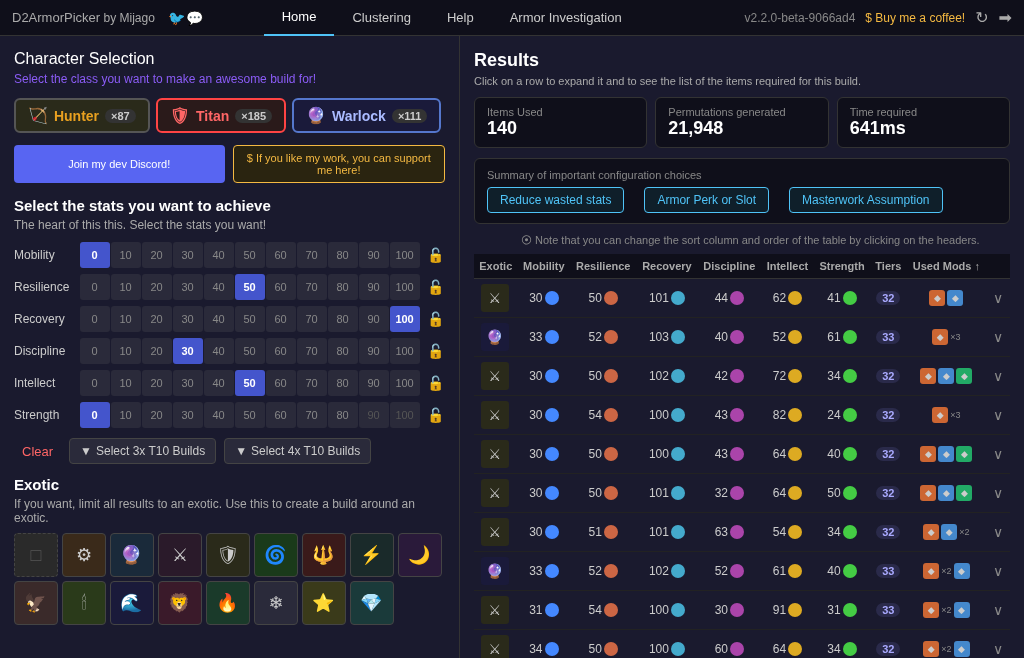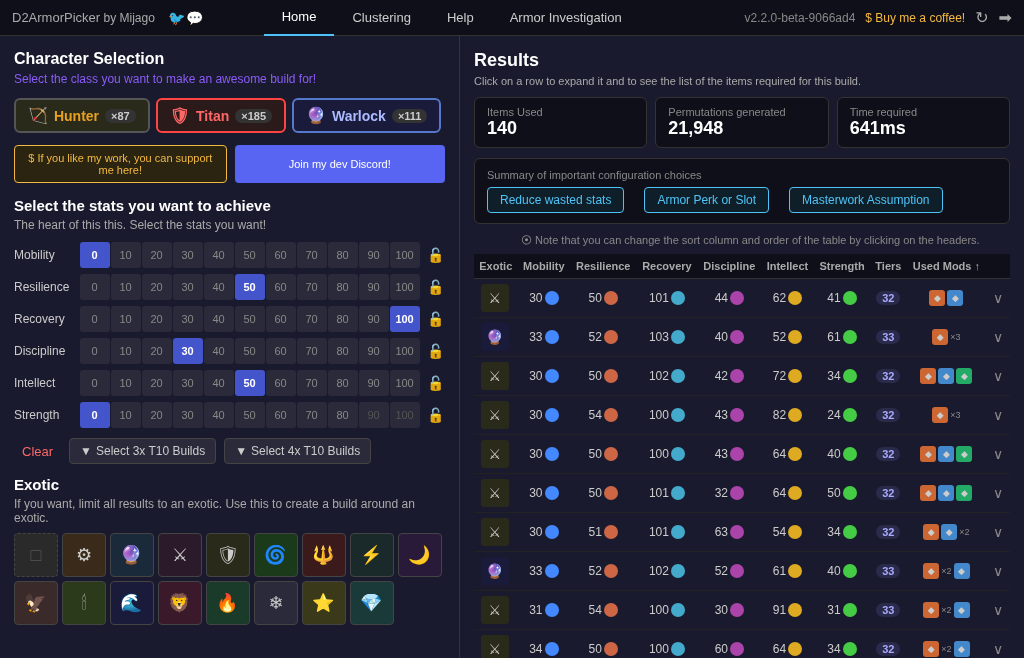--- a/index.html
+++ b/index.html
@@ -61,21 +61,21 @@
     .left-panel {
       width: 460px;
       background: #1a1a2e;
       padding: 14px;
       overflow-y: auto;
       border-right: 1px solid #333;
     }
 
     .section-title {
       font-size: 16px;
-      font-weight: bold;
+      font-weight: normal;
       color: #fff;
       margin-bottom: 4px;
     }
     .section-subtitle {
       color: #8b5cf6;
       font-size: 12px;
       margin-bottom: 12px;
     }
 
     
@@ -414,22 +414,22 @@
         <span class="class-count">×185</span>
       </div>
       <div class="class-tab warlock">
         <span class="class-icon">🔮</span>
         <span>Warlock</span>
         <span class="class-count">×111</span>
       </div>
     </div>
 
     <div class="support-banner">
+      <button class="support-btn purple">Join my dev Discord!</button>
       <button class="support-btn yellow">$ If you like my work, you can support me here!</button>
-      <button class="support-btn purple">Join my dev Discord!</button>
     </div>
 
     <div class="stats-title">Select the stats you want to achieve</div>
     <div class="stats-subtitle">The heart of this this. Select the stats you want!</div>
 
     <div class="stat-row">
       <span class="stat-name">Mobility</span>
       <div class="stat-buttons">
         <button class="stat-btn active">0</button>
         <button class="stat-btn">10</button>

